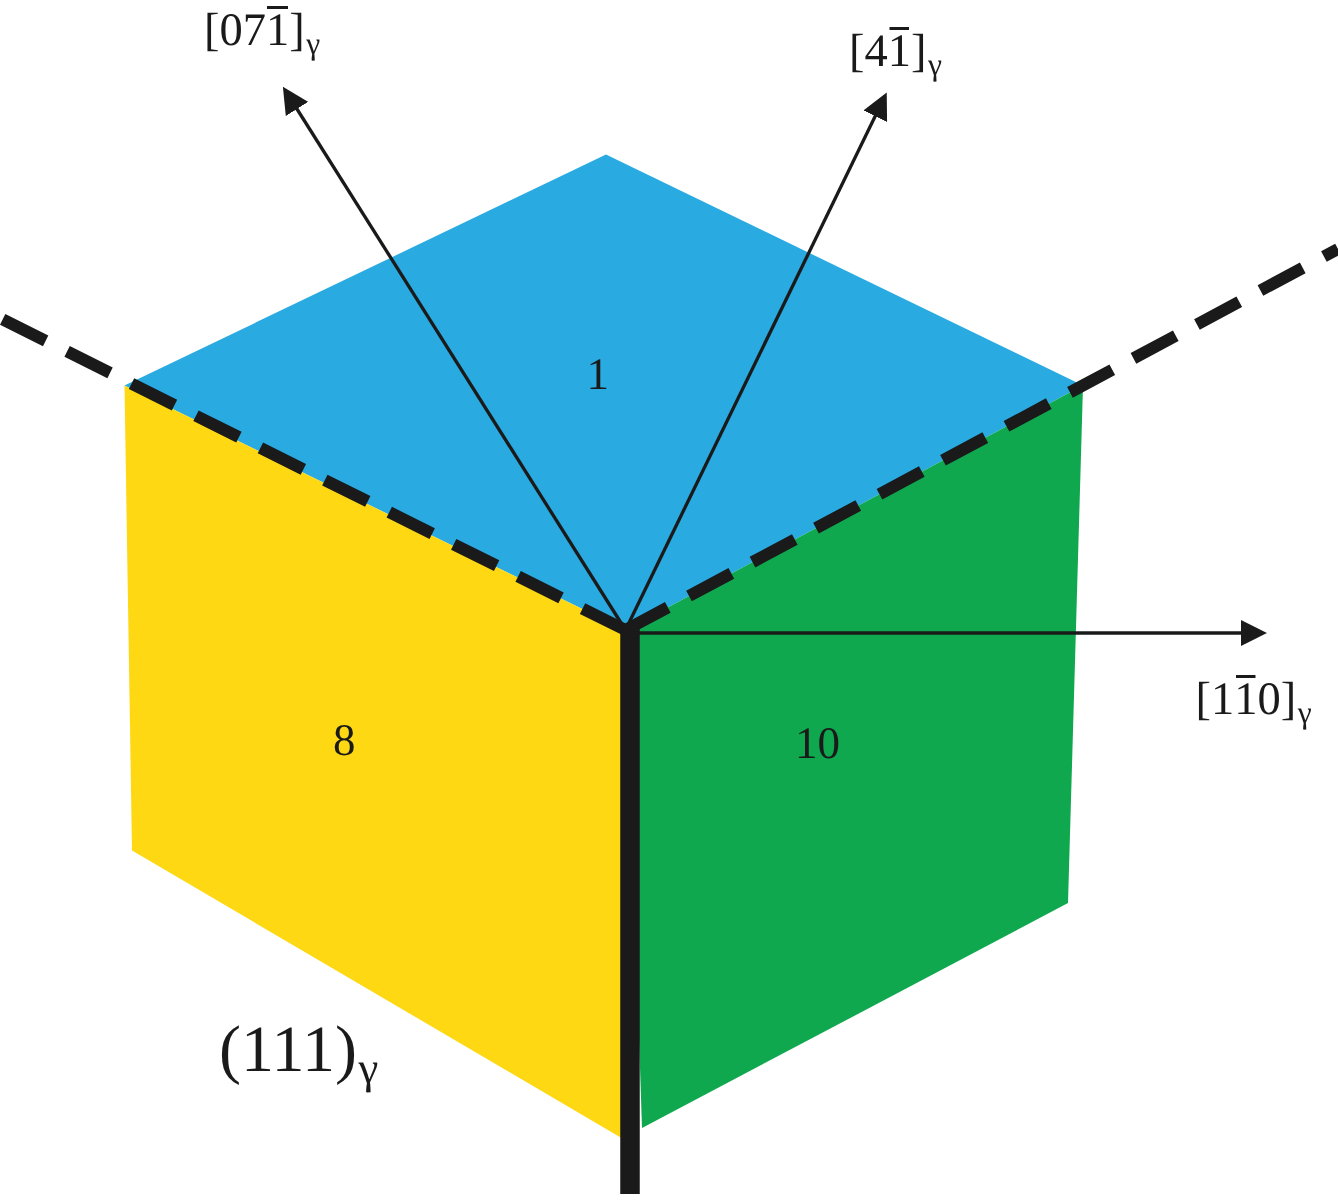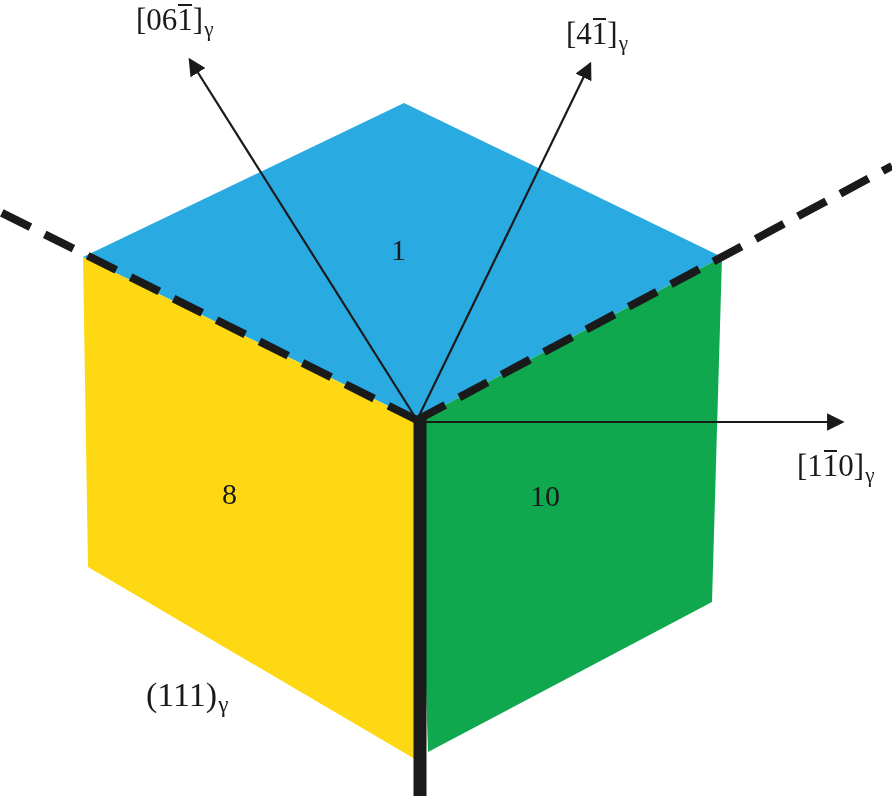--- a/index.html
+++ b/index.html
@@ -22,21 +22,21 @@
   }
   .lbl{
     position:absolute;
     color:#1a1a1a;
     line-height:1;
     white-space:nowrap;
     user-select:none;
   }
   .axis{ font-size:31px; }
   .facenum{ font-size:30px; }
-  .plane{ font-size:34px; }
+  .plane{ font-size:44px; }
   .sub{
     font-size:0.68em;
     position:relative;
     top:0.28em;
     margin-left:1px;
   }
   .ovl{
     position:relative;
     display:inline-block;
     line-height:1;
@@ -70,21 +70,21 @@
     <line x1="417" y1="420" x2="892" y2="166" stroke-width="8" stroke-dasharray="32 16" stroke="#1a1a1a"></line>
 
     <line x1="420" y1="417" x2="420" y2="796" stroke-width="13" stroke="#1a1a1a"></line>
 
     <line x1="417" y1="420" x2="190" y2="60" stroke-width="2.2" marker-end="url(#arr)" stroke="#1a1a1a"></line>
     <line x1="417" y1="420" x2="590" y2="64" stroke-width="2.2" marker-end="url(#arr)" stroke="#1a1a1a"></line>
     <line x1="421" y1="422" x2="842" y2="422" stroke-width="2.2" marker-end="url(#arr)" stroke="#1a1a1a"></line>
   </svg>
 
   <div class="lbl axis" style="left:136px;top:4px;">
-    <span>[06</span><span class="ovl">1</span><span>]</span><span class="sub">γ</span>
+    <span>[07</span><span class="ovl">1</span><span>]</span><span class="sub">γ</span>
   </div>
 
   <div class="lbl axis" style="left:566px;top:18px;">
     <span>[4</span><span class="ovl">1</span><span>]</span><span class="sub">γ</span>
   </div>
 
   <div class="lbl axis" style="left:797px;top:450px;">
     <span>[1</span><span class="ovl">1</span><span>0]</span><span class="sub">γ</span>
   </div>
 

